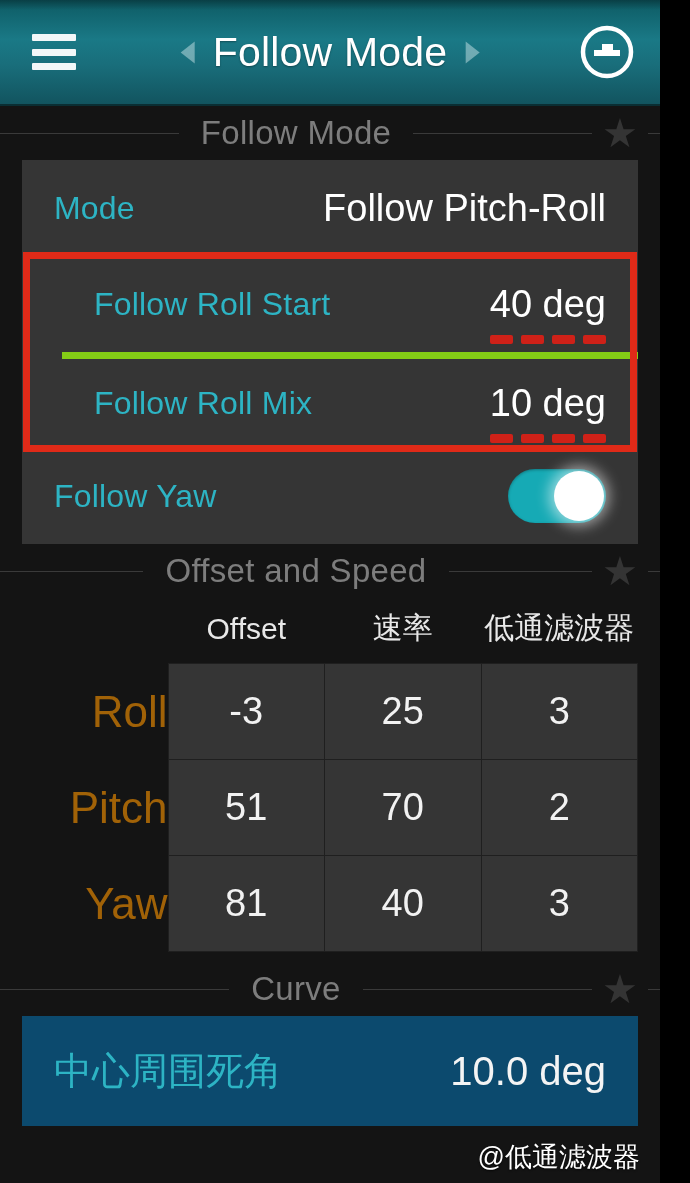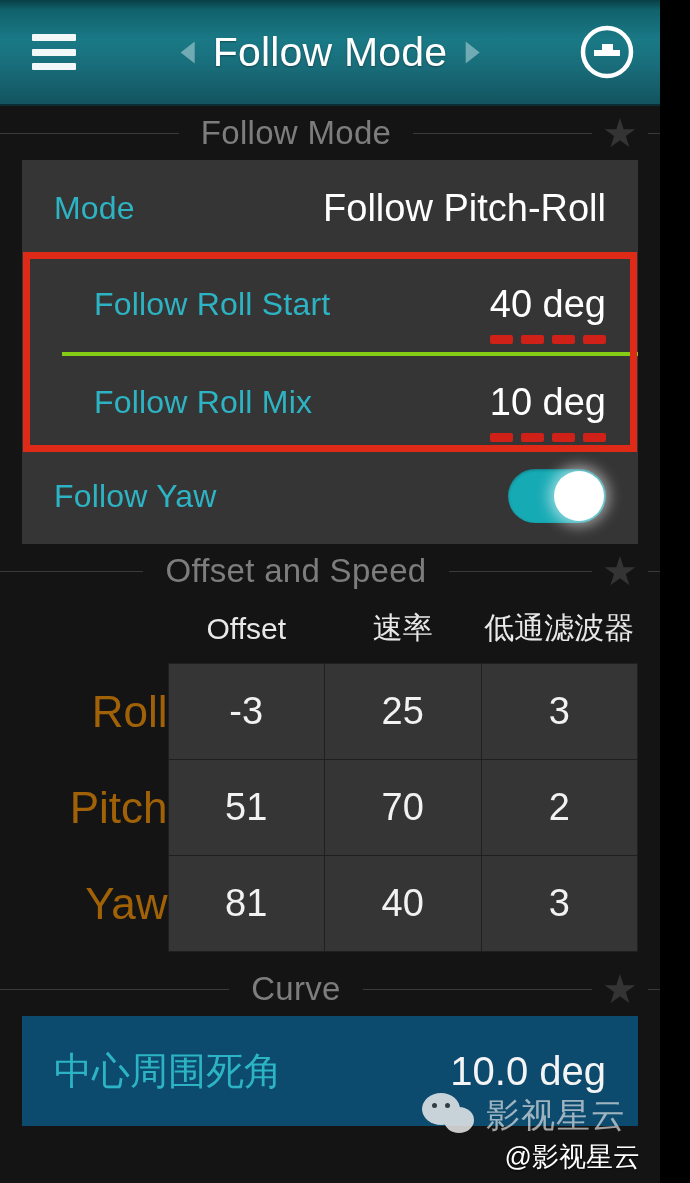--- a/index.html
+++ b/index.html
@@ -164,21 +164,21 @@
   }
   .row {
     position: relative;
     display: flex;
     align-items: center;
     justify-content: space-between;
     padding: 0 32px;
     height: 96px;
     background: #353535;
   }
-  .row + .row { border-top: 4px solid #84cc16; }
+  .row + .row { border-top: 7px solid #84cc16; }
 
   .row-label {
     font-size: 32px;
     color: #2db4c4;
     letter-spacing: 0.2px;
   }
   .row-value {
     font-size: 38px;
     color: #ffffff;
     position: relative;
@@ -464,25 +464,16 @@
     <div class="sec-tail"></div>
   </div>
 
   <div class="curve-card">
     <div class="curve-row">
       <div class="curve-label">中心周围死角</div>
       <div class="curve-value">10.0 deg</div>
     </div>
   </div>
 
-  <div class="wm-wechat">
-    <div class="wm-bubbles">
-      <div class="b1"></div>
-      <div class="b2"></div>
-      <div class="d d1"></div>
-      <div class="d d2"></div>
-    </div>
-    <div class="wm-text">影视星云</div>
-  </div>
-
-  <div class="wm-handle">@影视星云</div>
+
+  <div class="wm-handle">@低通滤波器</div>
 
 </div>
 
 </body></html>

